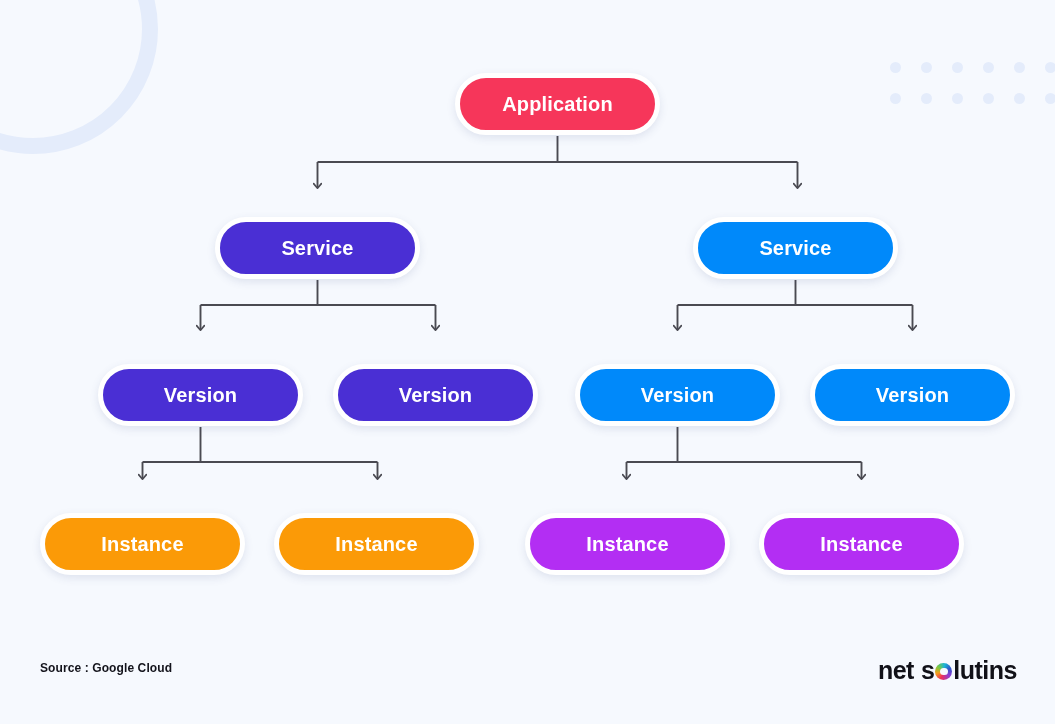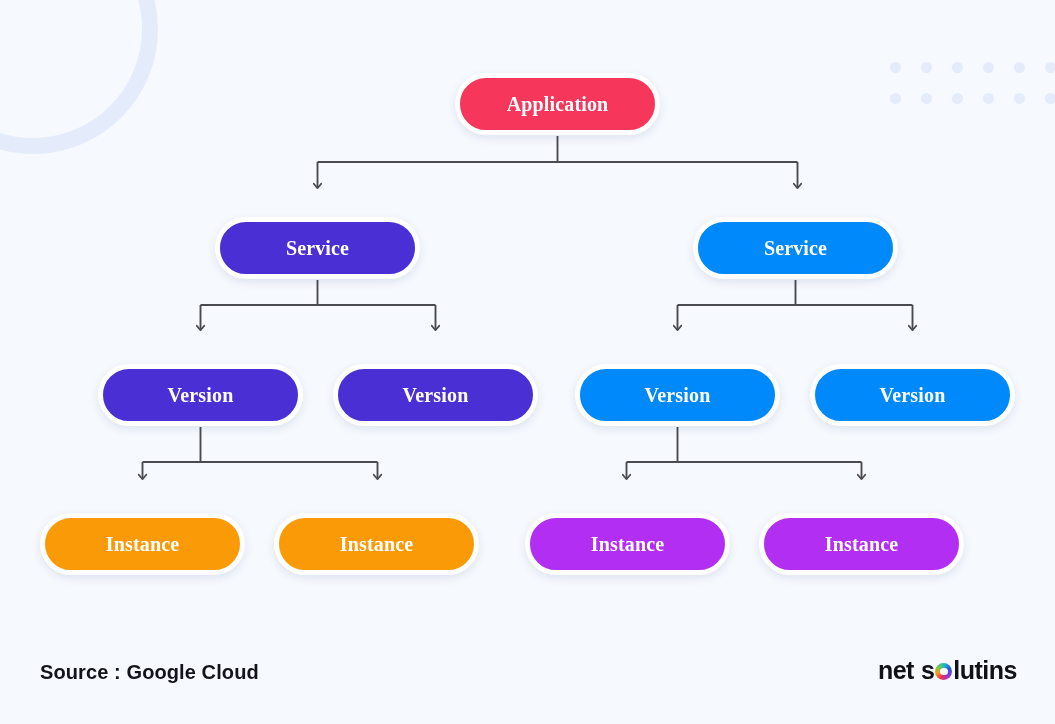--- a/index.html
+++ b/index.html
@@ -69,29 +69,28 @@
     align-items: center;
     justify-content: center;
     border-radius: 999px;
     color: #ffffff;
     font-size: 20px;
     font-weight: 700;
     letter-spacing: 0.15px;
     white-space: nowrap;
     border: 5px solid #ffffff;
     box-shadow: 0 3px 9px rgba(60, 80, 130, 0.13);
-    font-family: Liberation Serif, serif;
   }
 
   
   .source-text {
     position: absolute;
     left: 40px;
     top: 661px;
-    font-size: 20px;
+    font-size: 12px;
     font-weight: 700;
     color: #13131b;
     letter-spacing: 0.1px;
   }
 
   .logo {
     position: absolute;
     right: 38px;
     top: 658px;
     display: flex;

